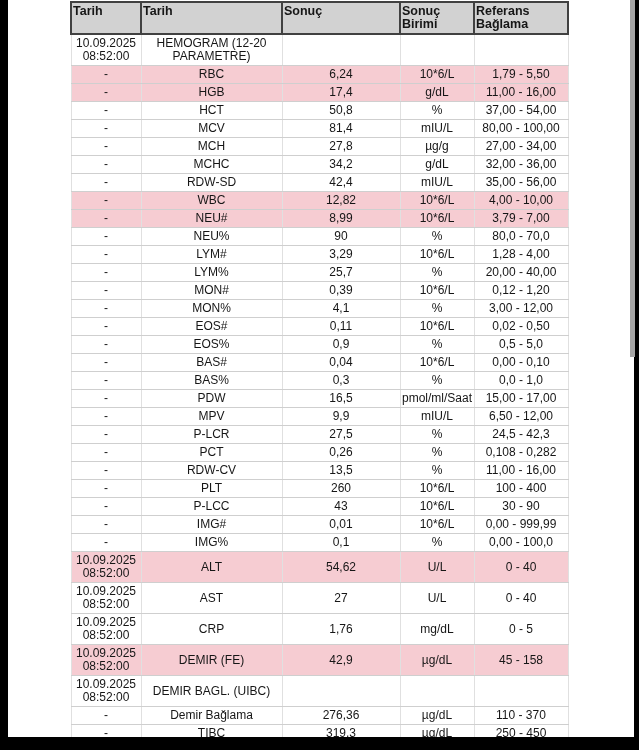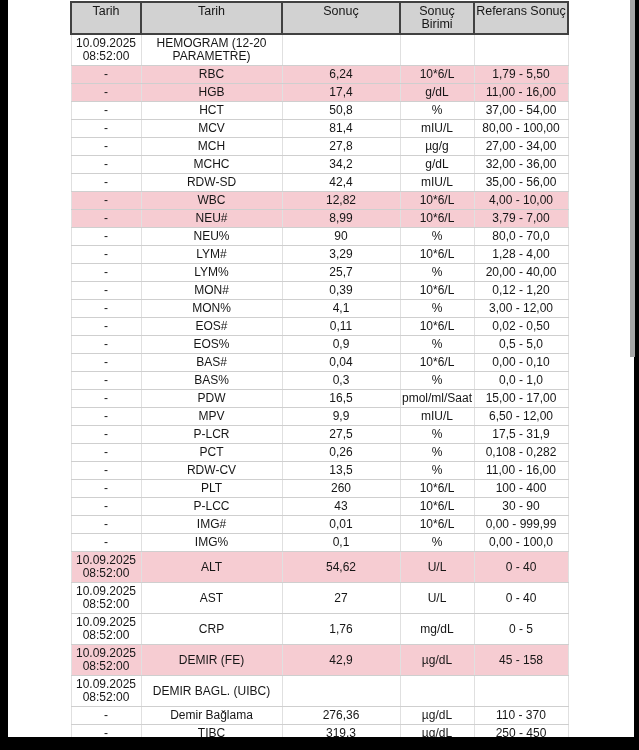--- a/index.html
+++ b/index.html
@@ -25,23 +25,23 @@
   table{border-collapse:collapse;width:497px;table-layout:fixed;font-size:12px;line-height:13px;}
   col.c-tarih{width:70px;}
   col.c-tahlil{width:141px;}
   col.c-sonuc{width:118px;}
   col.c-birim{width:74px;}
   col.c-referans{width:94px;}
 
   thead th{
     background:var(--header-bg);
     border:2px solid #414141;
-    font-weight:normal;
+    font-weight:bold;
     font-size:12.5px;
-    text-align:center;
+    text-align:left;
     vertical-align:top;
     padding:2px 1px;
     height:28px;
     margin-top:39px;
   }
   tbody td{
     border:1px solid #e0e0e0;
     border-top:1px solid #cfcfcf;
     border-bottom:1px solid #cfcfcf;
     text-align:center;
@@ -70,21 +70,21 @@
         <col class="c-sonuc">
         <col class="c-birim">
         <col class="c-referans">
     </colgroup>
     <thead>
       <tr>
         <th>Tarih</th>
         <th>Tarih</th>
         <th>Sonuç</th>
         <th>Sonuç Birimi</th>
-        <th>Referans Sonuç</th>
+        <th>Referans Bağlama</th>
       </tr>
     </thead>
     <tbody>
         <tr>
           <td>10.09.2025 08:52:00</td>
           <td>HEMOGRAM (12-20 PARAMETRE)</td>
           <td></td>
           <td></td>
           <td></td>
         </tr>
@@ -226,21 +226,21 @@
           <td>MPV</td>
           <td>9,9</td>
           <td>mIU/L</td>
           <td>6,50 - 12,00</td>
         </tr>
         <tr>
           <td>-</td>
           <td>P-LCR</td>
           <td>27,5</td>
           <td>%</td>
-          <td>17,5 - 31,9</td>
+          <td>24,5 - 42,3</td>
         </tr>
         <tr>
           <td>-</td>
           <td>PCT</td>
           <td>0,26</td>
           <td>%</td>
           <td>0,108 - 0,282</td>
         </tr>
         <tr>
           <td>-</td>

